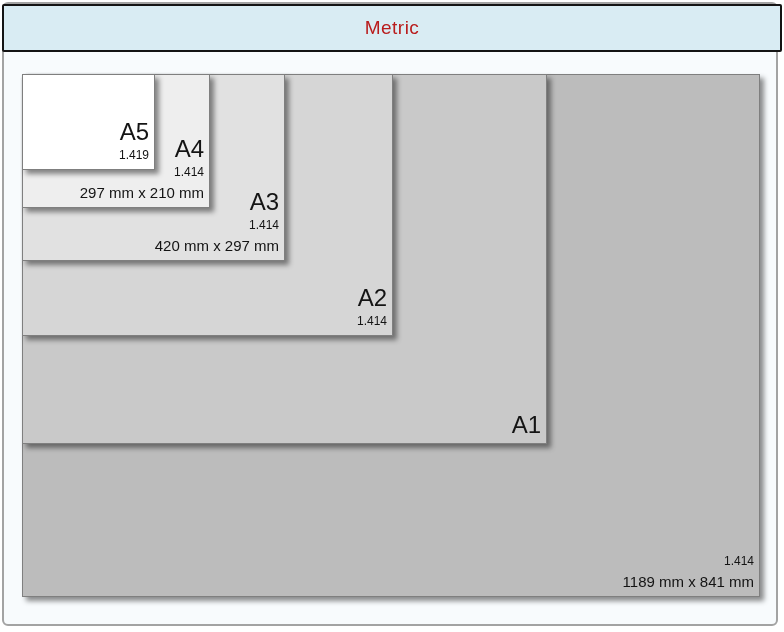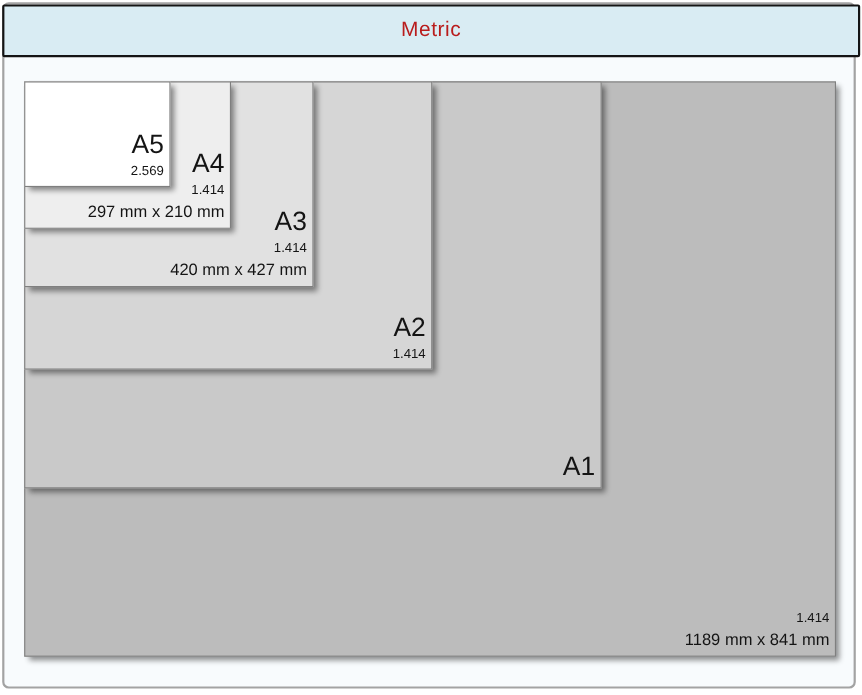--- a/index.html
+++ b/index.html
@@ -104,31 +104,31 @@
         <div class="paper" style="width: 369px; height: 260px; background: rgb(214, 214, 214); z-index: 3;">
           <div class="ptext">
             <div class="plabel">A2</div>
             <div class="pratio">1.414</div>
           </div>
         </div>
         <div class="paper" style="width: 261px; height: 185px; background: rgb(225, 225, 225); z-index: 4;">
           <div class="ptext">
             <div class="plabel">A3</div>
             <div class="pratio">1.414</div>
-            <div class="pdims">420 mm x 427 mm</div>
+            <div class="pdims">420 mm x 297 mm</div>
           </div>
         </div>
         <div class="paper" style="width: 186px; height: 132px; background: rgb(238, 238, 238); z-index: 5;">
           <div class="ptext">
             <div class="plabel">A4</div>
             <div class="pratio">1.414</div>
             <div class="pdims">297 mm x 210 mm</div>
           </div>
         </div>
         <div class="paper" style="width: 131px; height: 94px; background: rgb(255, 255, 255); z-index: 6;">
           <div class="ptext">
             <div class="plabel">A5</div>
-            <div class="pratio">2.569</div>
+            <div class="pratio">1.419</div>
           </div>
         </div>
       </div>
   </div>
 </div>
 
 </body></html>

